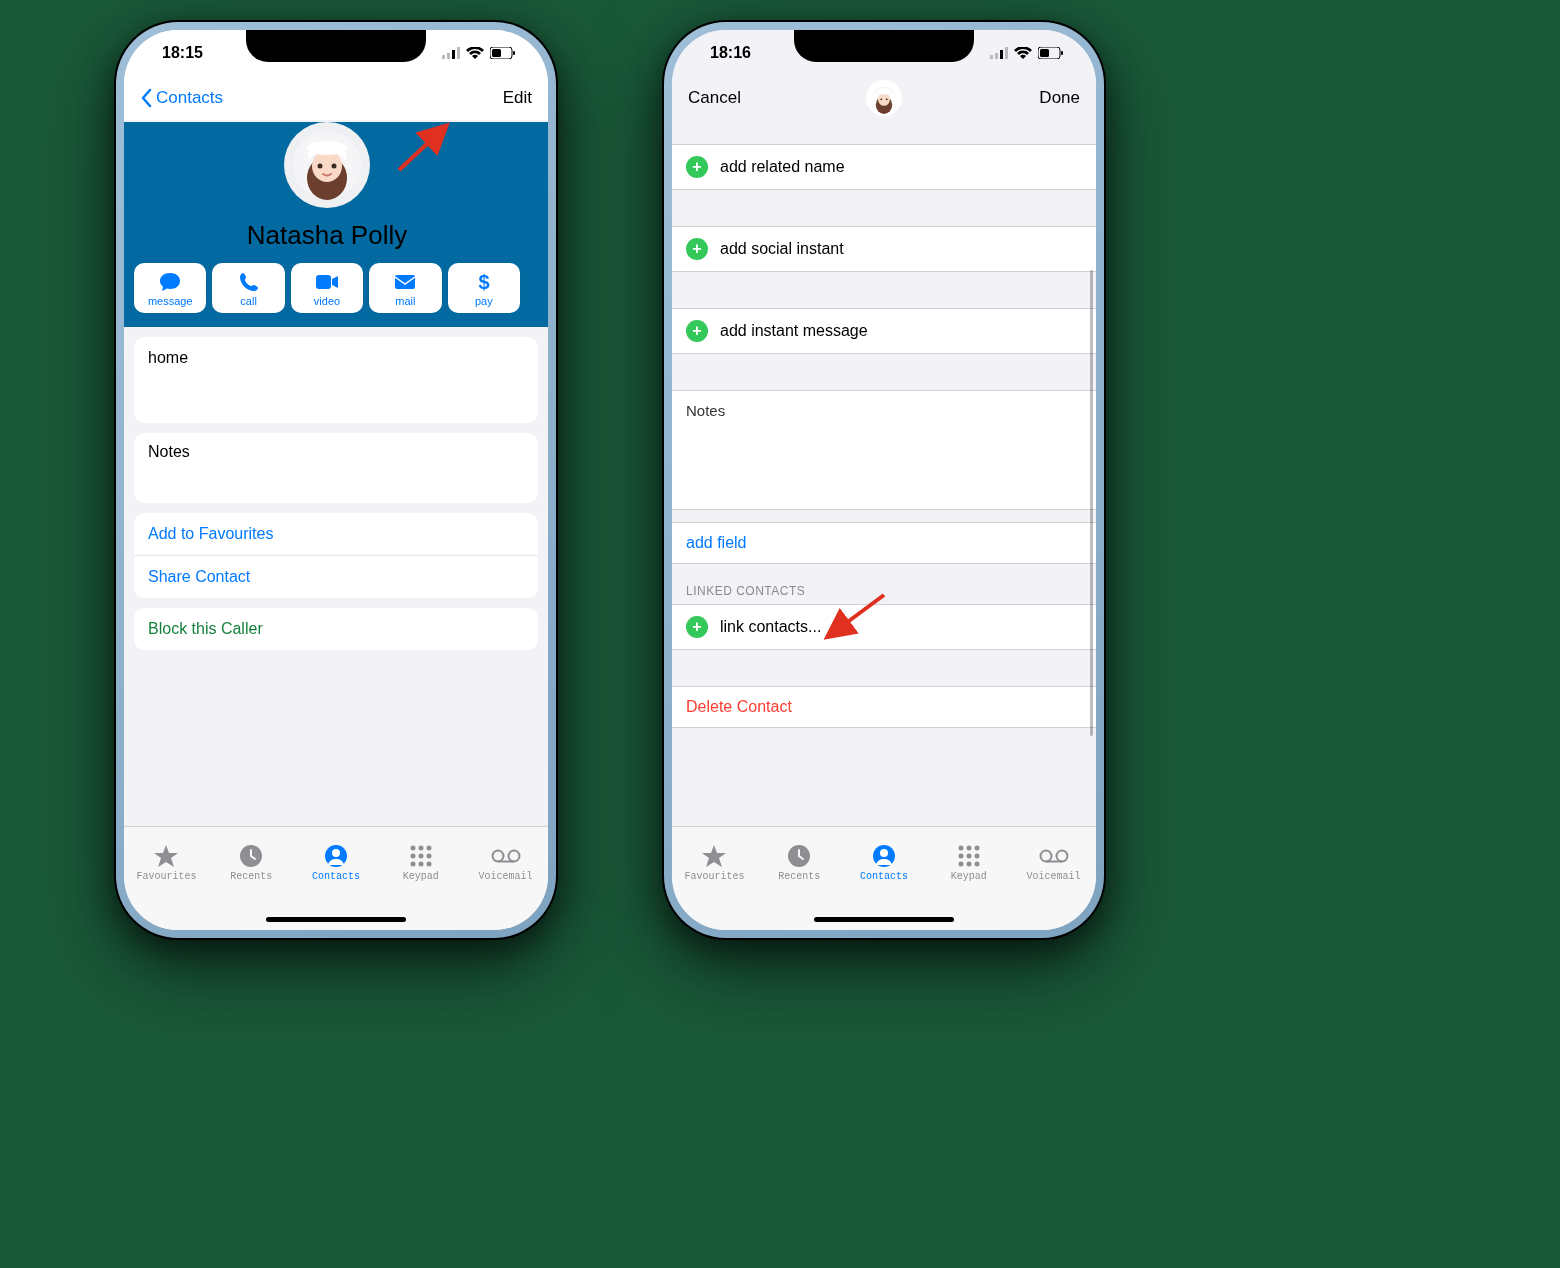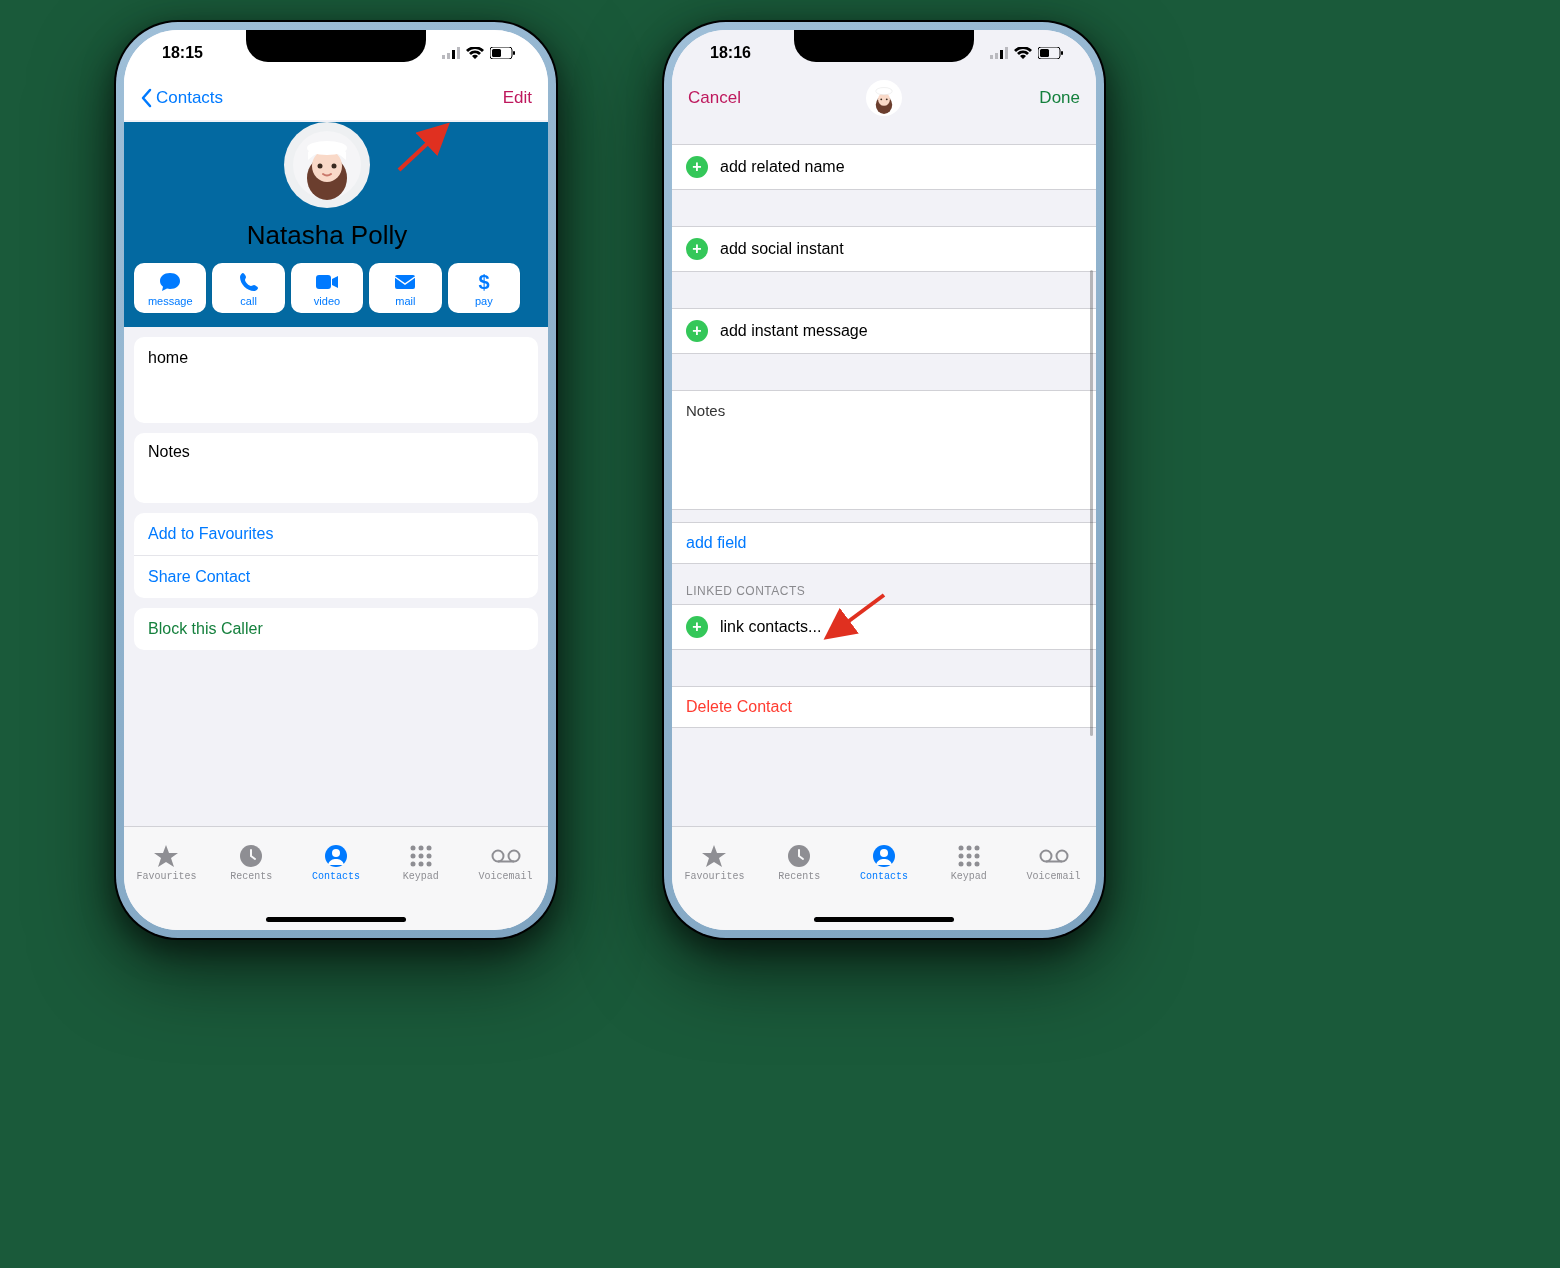--- a/index.html
+++ b/index.html
@@ -75,24 +75,24 @@
     background: #fff;
     position: relative;
   }
   .right-screen .nav { background: #f2f2f7; }
   .nav .back {
     color: #007aff;
     font-size: 17px;
     display: flex; align-items: center;
   }
   .nav .edit, .nav .done, .nav .cancel {
-    color: #be185d;
+    color: #000000;
     font-size: 17px;
   }
-  .nav .done { color: #15803d; }
+  .nav .done { color: #000000; }
   .chevron-left {
     width: 12px; height: 20px; margin-right: 4px;
   }
   .nav .center-avatar {
     position: absolute; left: 50%; transform: translateX(-50%);
     width: 36px; height: 36px; border-radius: 50%;
     background: #fff;
     display:flex;align-items:center;justify-content:center;
   }
 

